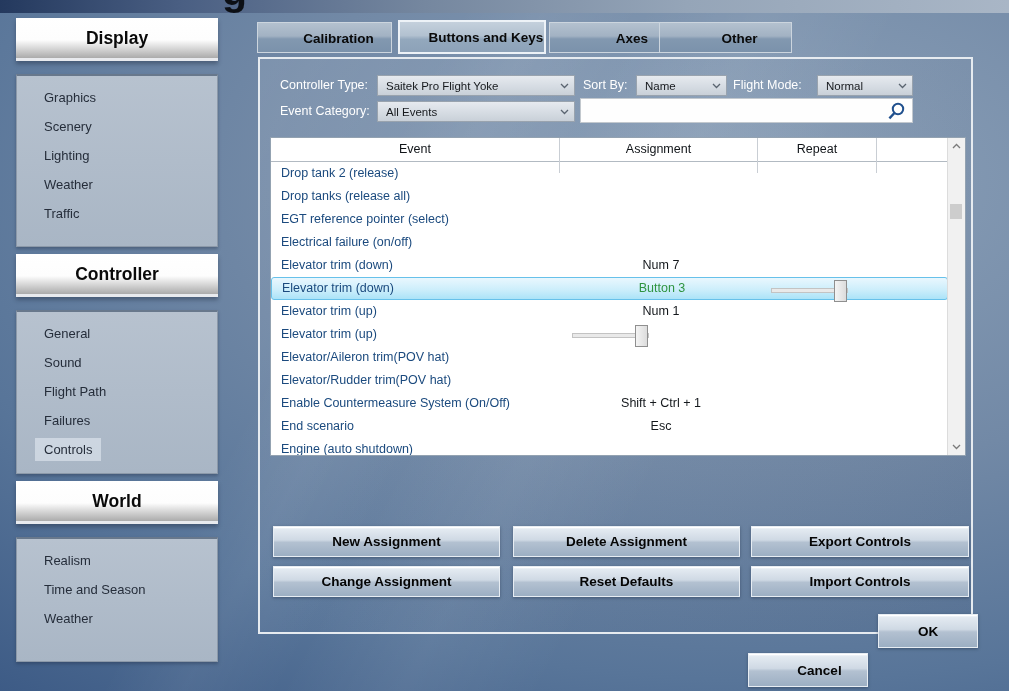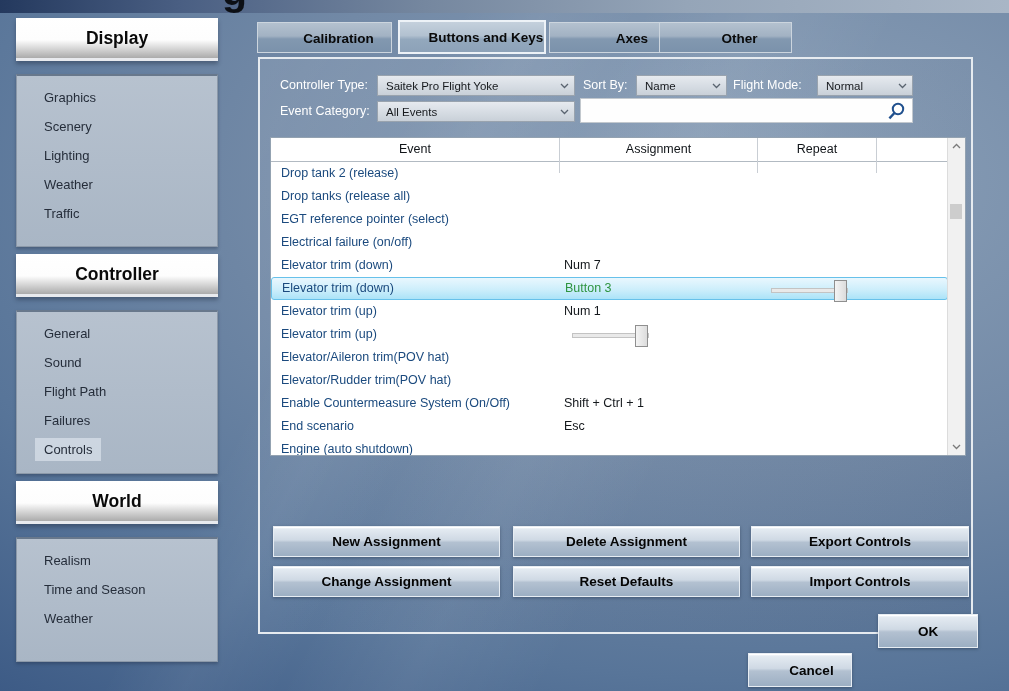--- a/index.html
+++ b/index.html
@@ -45,21 +45,21 @@
     font-family:"Liberation Sans",sans-serif;font-size:17px;color:#3c4248;background:transparent;}
   .search input::placeholder{color:#9aa0a6;}
   .search svg{position:absolute;right:6px;top:3px;}
   
   .list{left:270px;top:137px;width:696px;height:319px;background:#ffffff;border:1px solid #93a2b1;box-sizing:border-box;overflow:hidden;}
   .lhead{position:absolute;left:0;top:0;right:17px;height:23px;border-bottom:1px solid #b2bac2;}
   .hcell{position:absolute;top:0;height:35px;line-height:22px;text-align:center;font-size:12.5px;color:#101418;border-right:1px solid #c9ced4;box-sizing:border-box;}
   .rows{position:absolute;left:0;top:24px;right:17px;bottom:0;}
   .row{display:flex;height:23px;line-height:23px;font-size:12.5px;}
   .cEvent{width:289px;padding-left:10px;box-sizing:border-box;color:#1b4a7e;white-space:nowrap;overflow:hidden;}
-  .cAssign{width:198px;padding-left:4px;box-sizing:border-box;color:#14181c;white-space:nowrap;}
+  .cAssign{width:198px;padding-left:4px;box-sizing:border-box;color:#14181c;white-space:nowrap;text-align:center;}
   .cAssign.green{color:#2e9440;}
   .cRepeat{width:119px;position:relative;}
   .row.sel{border:1px solid #67c1ea;border-radius:3px;box-sizing:border-box;line-height:21px;
     background:linear-gradient(180deg,#e9f7fe 0%,#cdeefb 55%,#abe3f8 100%);}
   .slider{position:absolute;left:12px;top:10px;width:75px;height:3px;background:#e9e9e9;border:1px solid #c3c3c3;}
   .sthumbd{position:absolute;left:62px;top:-9px;width:11px;height:20px;background:linear-gradient(90deg,#f4f4f4,#dcdcdc);border:1px solid #8f8f8f;}
   .vsbar{position:absolute;right:0;top:0;bottom:0;width:17px;background:#f1f1f1;border-left:1px solid #dcdcdc;}
   .vthumb{position:absolute;left:2px;top:66px;width:12px;height:15px;background:#cdcdcd;}
   .schev{position:absolute;left:4px;}
   
@@ -241,15 +241,15 @@
     </div>
   </div>
 
   <div class="abs btn" style="left:273px;top:526px;width:227px;">New Assignment</div>
   <div class="abs btn" style="left:513px;top:526px;width:227px;">Delete Assignment</div>
   <div class="abs btn" style="left:751px;top:526px;width:218px;">Export Controls</div>
   <div class="abs btn" style="left:273px;top:566px;width:227px;">Change Assignment</div>
   <div class="abs btn" style="left:513px;top:566px;width:227px;">Reset Defaults</div>
   <div class="abs btn" style="left:751px;top:566px;width:218px;">Import Controls</div>
 
-  <div class="abs btn footer" style="left:748px;top:653px;width:104px;padding-left:23px;">Cancel</div>
+  <div class="abs btn footer" style="left:748px;top:653px;width:120px;padding-left:23px;">Cancel</div>
   <div class="abs btn footer" style="left:878px;top:614px;width:100px;">OK</div>
 </div>
 
 </body></html>

